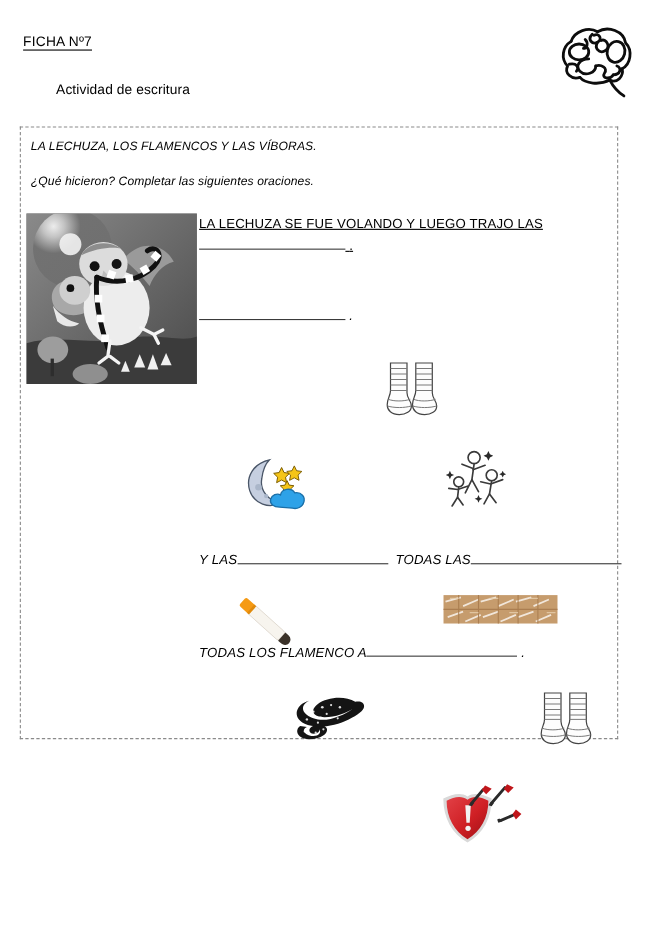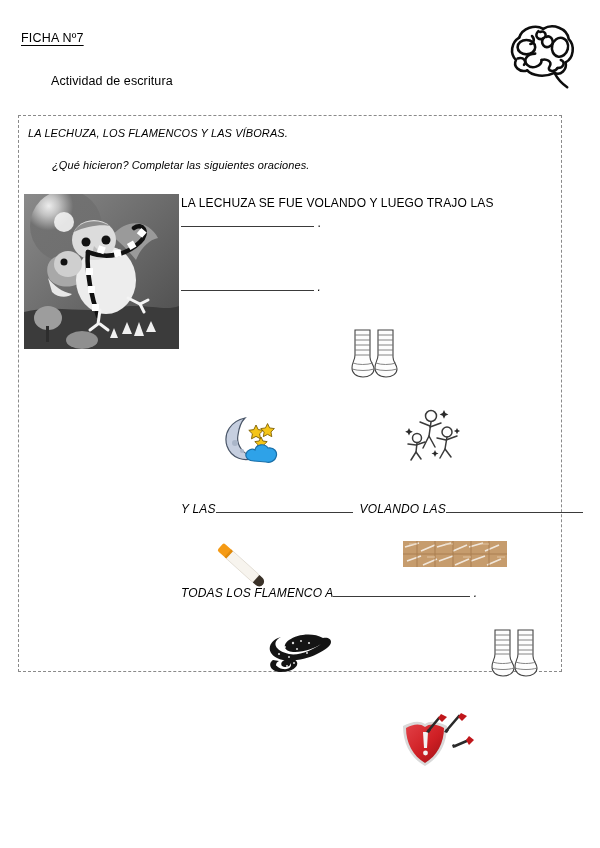--- a/index.html
+++ b/index.html
@@ -70,21 +70,21 @@
 
   .intro-line {
     position: absolute;
     left: 9px;
     font-style: italic;
     font-size: 11px;
     letter-spacing: .1px;
     white-space: nowrap;
   }
   .intro-1 { top: 11px; }
-  .intro-2 { top: 43px; margin-left: 24px; }
+  .intro-2 { top: 43px; }
 
   
   .owl-photo {
     position: absolute;
     left: 5px;
     top: 78px;
     width: 155px;
     height: 155px;
     overflow: hidden;
     background: #6e6e6e;
@@ -92,21 +92,21 @@
   .owl-photo svg { display: block; }
 
   
   .sentence {
     position: absolute;
     font-size: 12px;
     line-height: 19px;
     letter-spacing: .15px;
     white-space: nowrap;
   }
-  .s-upright { font-style: normal; }
+  .s-upright { font-style: normal; text-decoration: underline; }
   .s-italic  { font-style: italic; }
 
   .blank {
     display: inline-block;
     border-bottom: 1.1px solid #3a3a3a;
     vertical-align: baseline;
     height: 13px;
   }
   .b-mid   { width: 126px; }
   .b-long  { width: 133px; }
@@ -337,21 +337,21 @@
           <path d="M14 0 v26 M32 0 v26 M50 0 v26 M68 0 v26 M86 0 v26"></path>
         </g>
         <g stroke="#e7cfae" stroke-width="1.2" fill="none" opacity=".8">
           <path d="M6 3 h8 M24 16 h8 M42 3 h8 M60 16 h8 M78 3 h8 M94 16 h8"></path>
         </g>
       </svg>
     </div>
 
     <div class="sentence s-italic sent4">
       <div>
-        <span>Y LAS</span><span class="blank b-xl"></span><span>&nbsp;&nbsp;</span><span>VOLANDO LAS</span><span class="blank b-xl"></span>
+        <span>Y LAS</span><span class="blank b-xl"></span><span>&nbsp;&nbsp;</span><span>TODAS LAS</span><span class="blank b-xl"></span>
       </div>
     </div>
 
     <div class="clip snake-clip">
       <svg viewBox="0 0 76 42" width="76" height="42">
         <g fill="#141414">
           <path d="M60 6 C50 0 34 2 26 8 C18 14 22 20 32 20 C42 20 52 16 58 12 C50 18 36 24 26 22 C12 19 8 10 18 5 C6 8 2 20 14 26 C24 31 42 28 54 22 C62 18 68 14 68 10 C68 7 65 5 60 6 Z"></path>
           <path d="M10 28 C4 32 8 40 18 40 C28 40 36 35 34 30 C32 26 24 26 20 29 C17 31 18 35 22 35 C26 35 28 33 27 31 C30 34 26 38 20 37 C13 36 11 31 16 29 Z"></path>
         </g>
         <g fill="#ffffff" opacity=".85">

